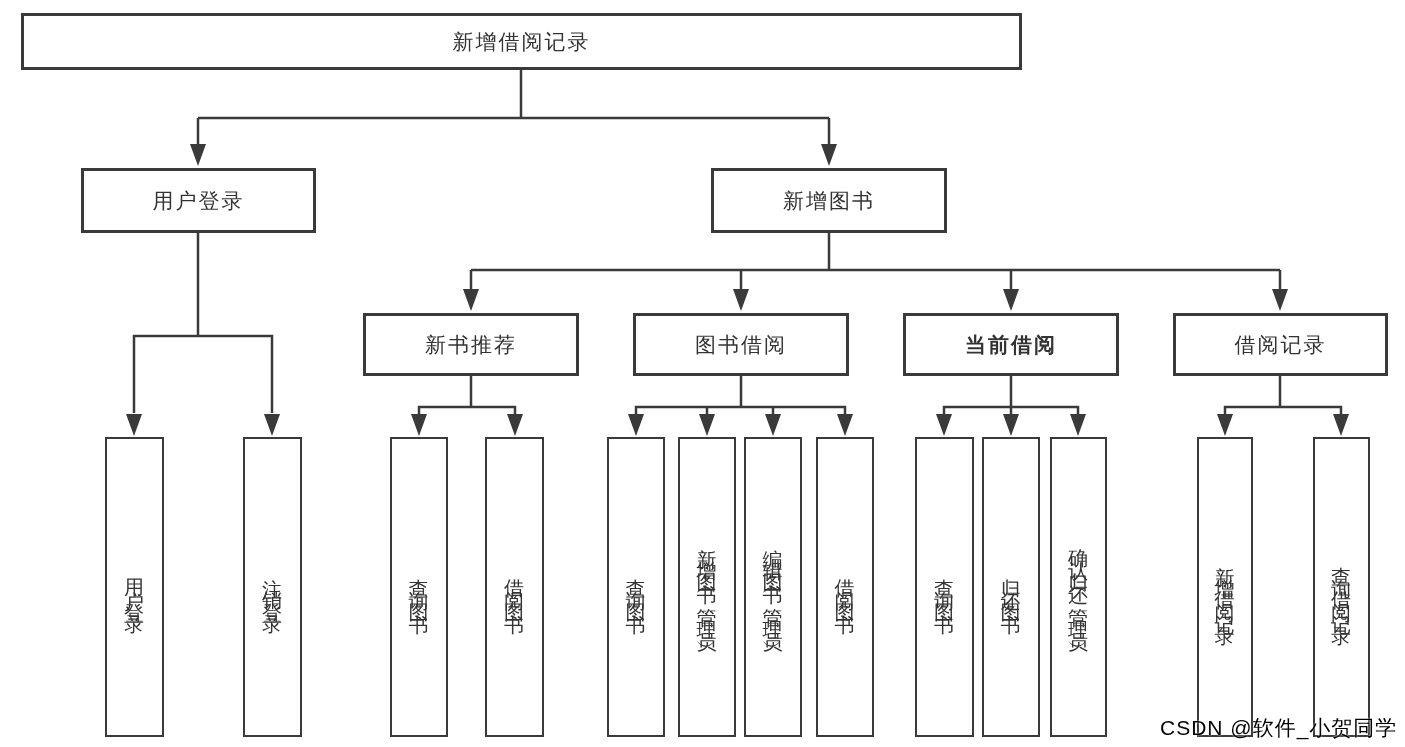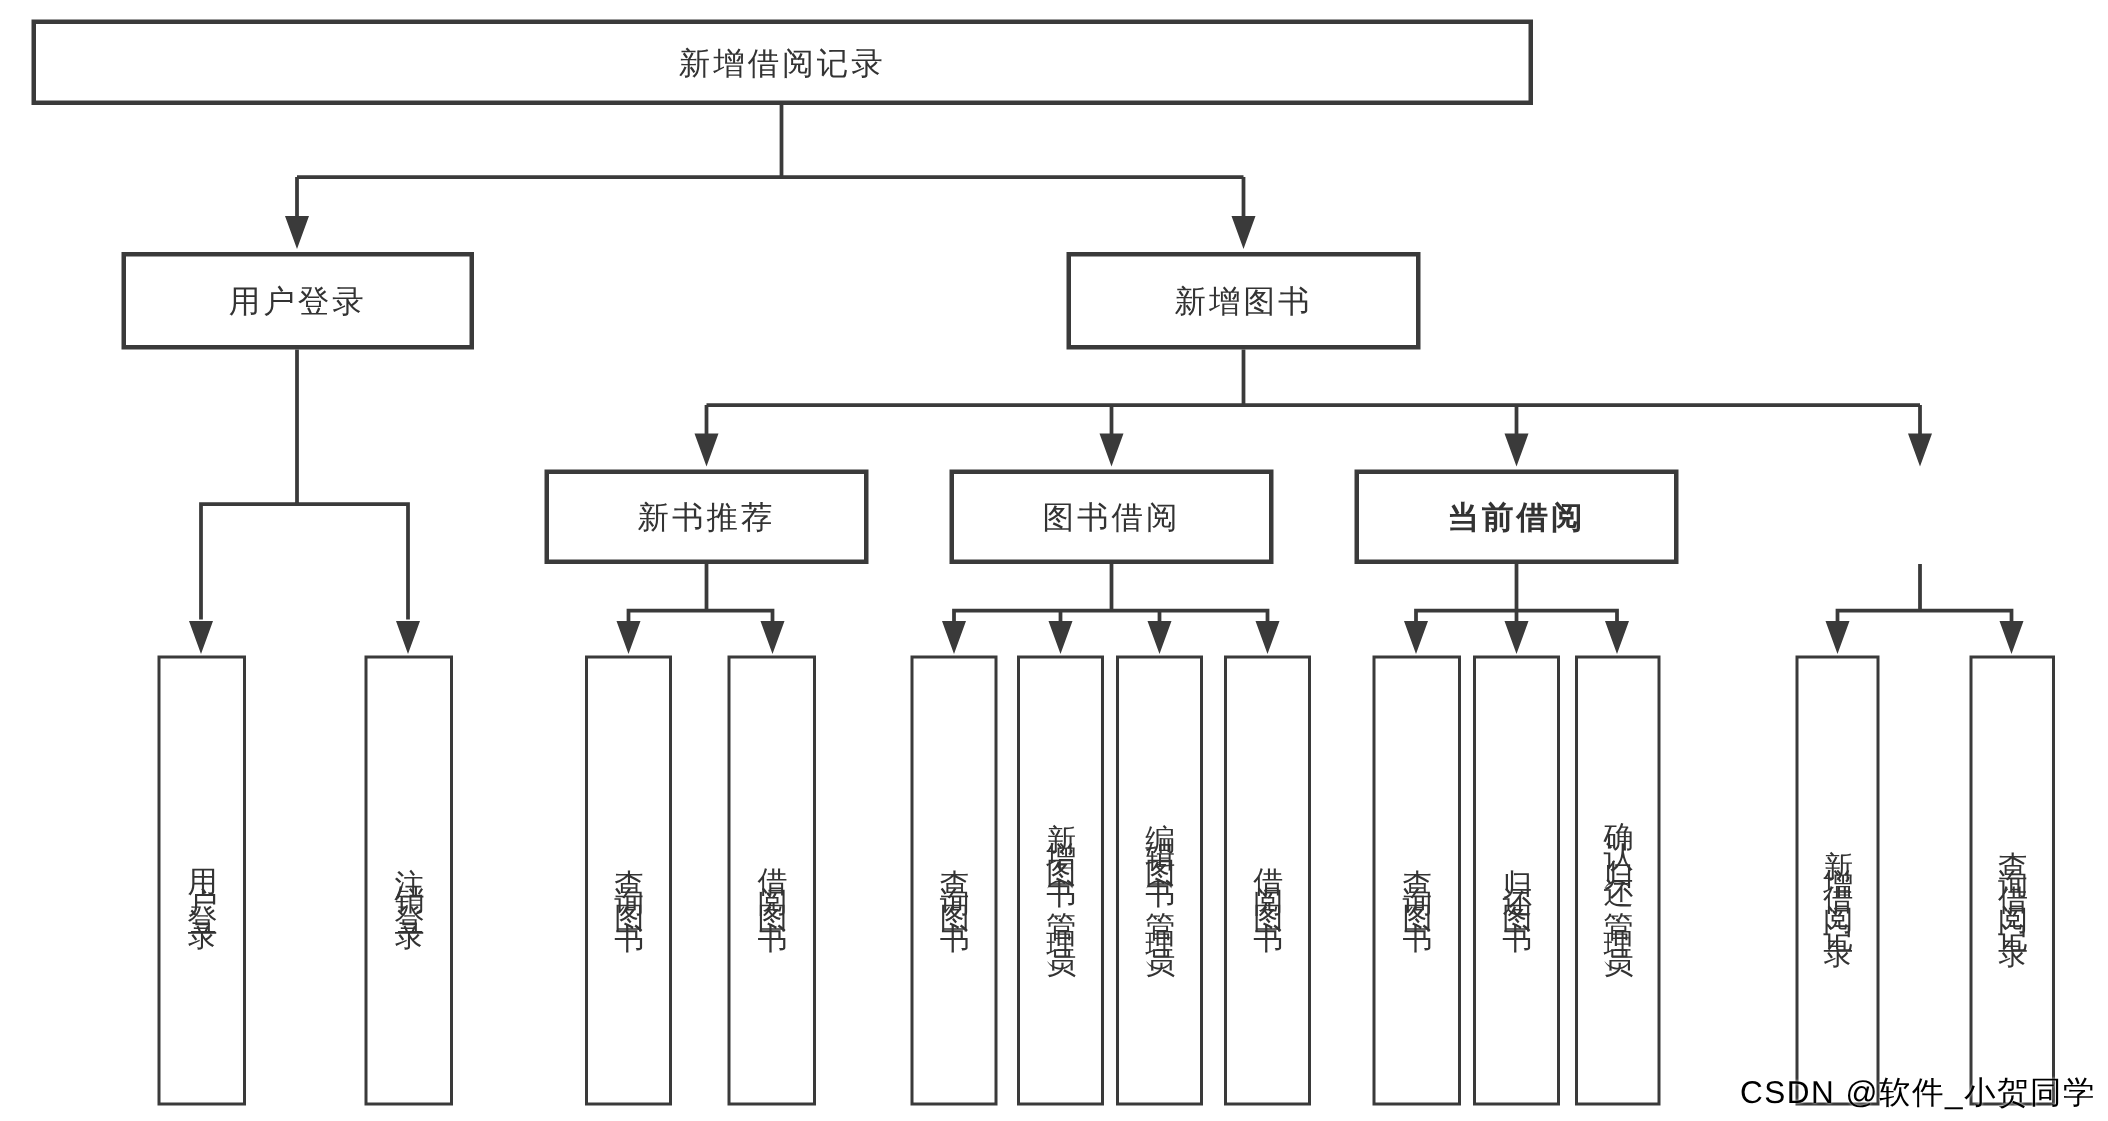--- a/index.html
+++ b/index.html
@@ -115,20 +115,23 @@
 
   <div class="node" style="left:633px; top:313px; width:216px; height:63px;">
     <span>图书借阅</span>
   </div>
   <div class="node" style="left:363px; top:313px; width:216px; height:63px;">
     <span>新书推荐</span>
   </div>
   <div class="node" style="left:903px; top:313px; width:216px; height:63px;font-weight:bold;">
     <span>当前借阅</span>
   </div>
+  <div class="node" style="left:1173px; top:313px; width:215px; height:63px;">
+    <span>借阅记录</span>
+  </div>
 
   <div class="node leaf" style="left:105px; top:437px; width:59px; height:300px;">
     <span class="vtext">用户登录</span>
   </div>
   <div class="node leaf" style="left:243px; top:437px; width:59px; height:300px;">
     <span class="vtext">注销登录</span>
   </div>
 
   <div class="node leaf" style="left:390px; top:437px; width:58px; height:300px;">
     <span class="vtext">查询图书</span>

